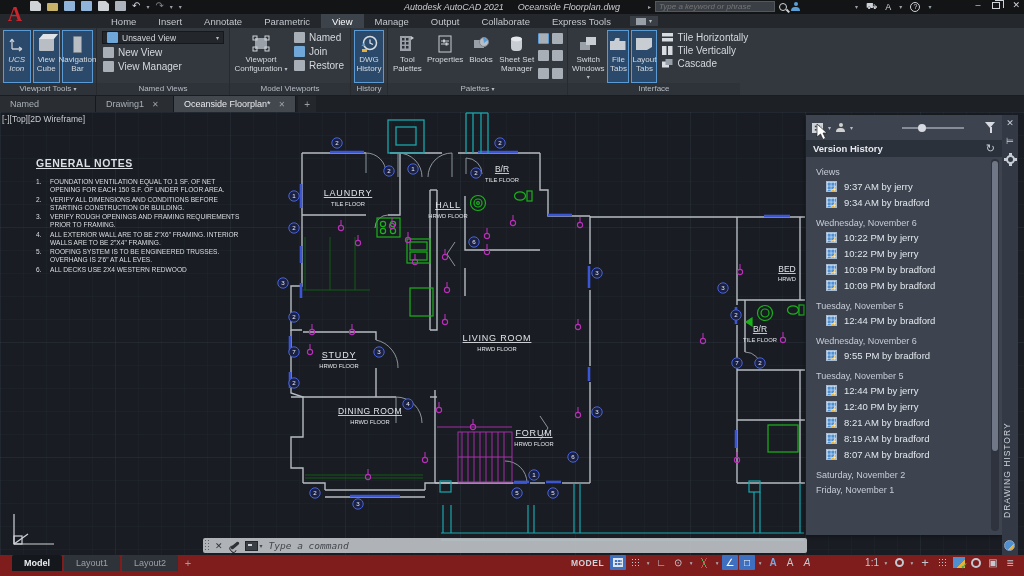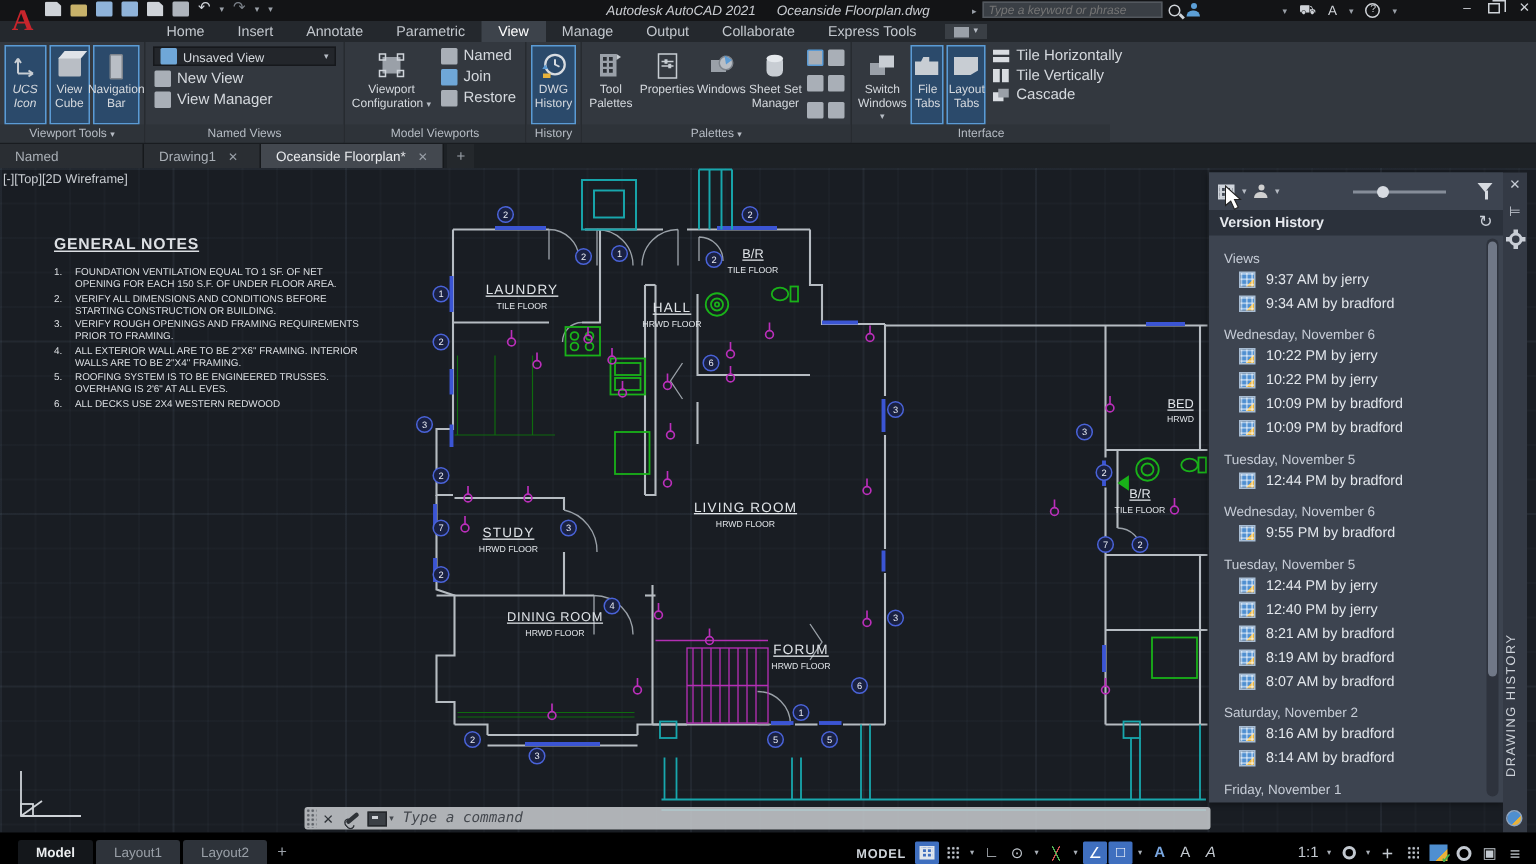--- a/index.html
+++ b/index.html
@@ -127,21 +127,21 @@
   .rail .ric { color:#c9ced6; font-size:9px; line-height:9px; }
   .gear { width:9px; height:9px; border:2px solid #c9ced6; border-radius:50%; position:relative; }
   .gear::before { content:""; position:absolute; left:1px; top:-4px; width:3px; height:3px; background:#c9ced6; box-shadow:0 10px 0 #c9ced6, -5px 5px 0 #c9ced6, 5px 5px 0 #c9ced6; }
   .railtext { position:absolute; left:0; top:300px; width:16px; height:110px; writing-mode:vertical-rl; transform:rotate(180deg); font-size:8.5px; letter-spacing:1px; color:#ced3da; text-align:center; }
   .railic { position:absolute; left:2px; top:425px; width:11px; height:11px; border-radius:50%; background:linear-gradient(315deg,#e8b23a 0 35%, #4f8fd0 35%); border:1px solid #8fa6c2; }
 
   
   .cursor { position:absolute; left:816px; top:123px; z-index:40; }
 
   
-  .statusbar { position:absolute; left:0; top:555px; width:1024px; height:21px; background:#000000; display:flex; align-items:flex-end; z-index:30; }
+  .statusbar { position:absolute; left:0; top:555px; width:1024px; height:21px; background:#7f1d1d; display:flex; align-items:flex-start; z-index:30; }
   .ltabs { display:flex; align-items:stretch; height:16px; margin-left:12px; gap:2px; }
   .ltab { padding:0 12px; font-size:9px; color:#9aa0a8; background:#2e333a; display:flex; align-items:center; border-radius:2px 2px 0 0; }
   .ltab.active { background:#14171b; color:#eceef0; font-weight:bold; }
   .ltab-plus { width:16px; display:flex; align-items:center; justify-content:center; color:#9aa0a8; font-size:11px; }
   .sright { margin-left:auto; display:flex; align-items:center; gap:1px; padding-right:6px; }
   .mlabel { font-size:8.5px; font-weight:bold; color:#cdd2d8; letter-spacing:0.5px; margin-right:5px; }
   .sic16 { width:16px; height:15px; display:flex; align-items:center; justify-content:center; color:#c3c9d0; font-size:10px; border-radius:1px; position:relative; }
   .sic16.on { background:#3f6fbf; color:#ffffff; }
   .sgrid { width:10px; height:9px; background-image:linear-gradient(#dfe5ec 1px, transparent 1px), linear-gradient(90deg,#dfe5ec 1px, transparent 1px); background-size:3.3px 3px; border:1px solid #dfe5ec; }
   .sdots { width:9px; height:9px; background-image:radial-gradient(#c3c9d0 0.8px, transparent 0.9px); background-size:3px 3px; }
@@ -344,21 +344,21 @@
           <div class="blabel">Properties</div>
         </div>
         <div class="bigbtn" style="width:30px;">
           <div class="ic20">
             <svg width="18" height="18">
                 <rect x="2" y="5" width="10" height="8" fill="#9aa0a8"></rect>
                 <circle cx="12" cy="7" r="4.5" fill="#b9bec5" stroke="#7e848c"></circle>
                 <path d="M11 2 l5 3 -4 3z" fill="#5b9bd5"></path>
               </svg>
           </div>
-          <div class="blabel">Windows</div>
+          <div class="blabel">Blocks</div>
         </div>
         <div class="bigbtn" style="width:40px;">
           <div class="ic20">
             <svg width="18" height="18">
                 <rect x="3" y="2" width="11" height="14" rx="4" fill="#c8cdd3"></rect>
                 <ellipse cx="8.5" cy="4" rx="5.5" ry="2.5" fill="#e4e8ec"></ellipse>
               </svg>
           </div>
           <div class="blabel">Sheet Set Manager</div>
         </div>
@@ -868,31 +868,20 @@
 
     <div class="vh-entry">
       <span class="vicon"></span>
       <span class="txt">8:07 AM by bradford</span>
     </div>
   </div>
     </div>
 
     <div class="vh-group">
       <div class="vh-date">Saturday, November 2</div>
-      <div>
-    <div class="vh-entry">
-      <span class="vicon"></span>
-      <span class="txt">8:16 AM by bradford</span>
-    </div>
-
-    <div class="vh-entry">
-      <span class="vicon"></span>
-      <span class="txt">8:14 AM by bradford</span>
-    </div>
-  </div>
     </div>
 
     <div class="vh-group">
       <div class="vh-date">Friday, November 1</div>
       <div></div>
     </div>
   </div>
     <div class="pal-scroll">
         <div class="thumb"></div>
       </div>

